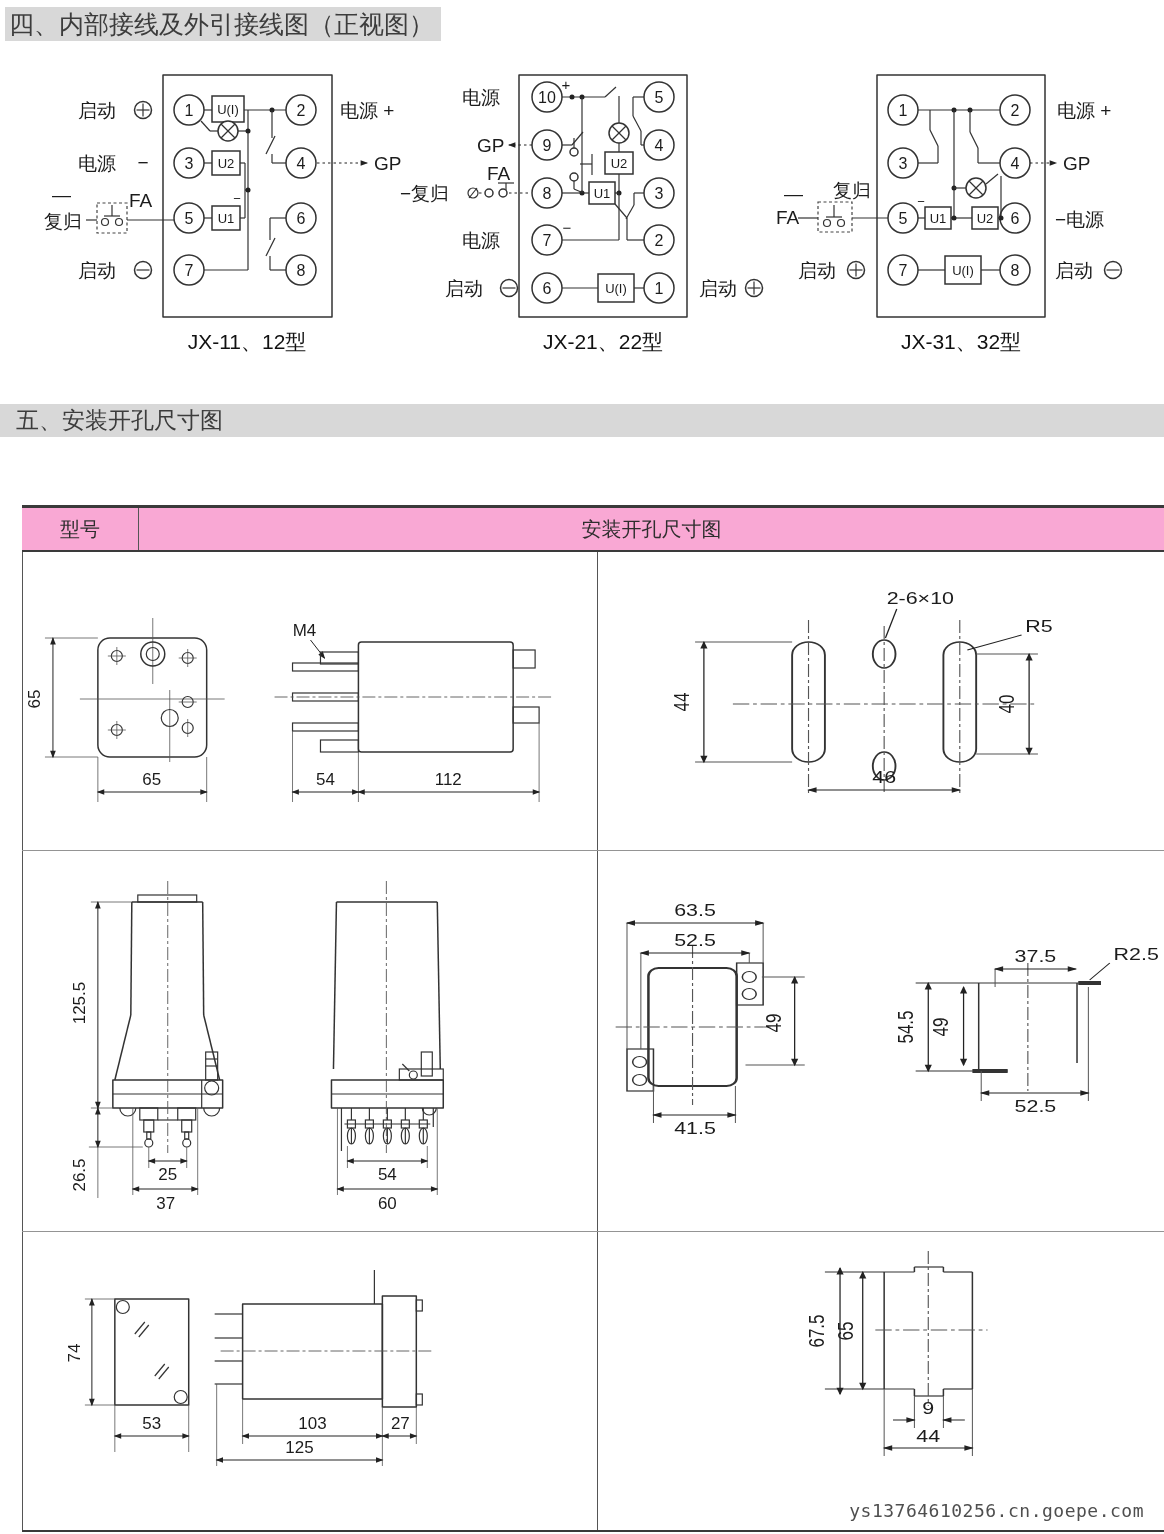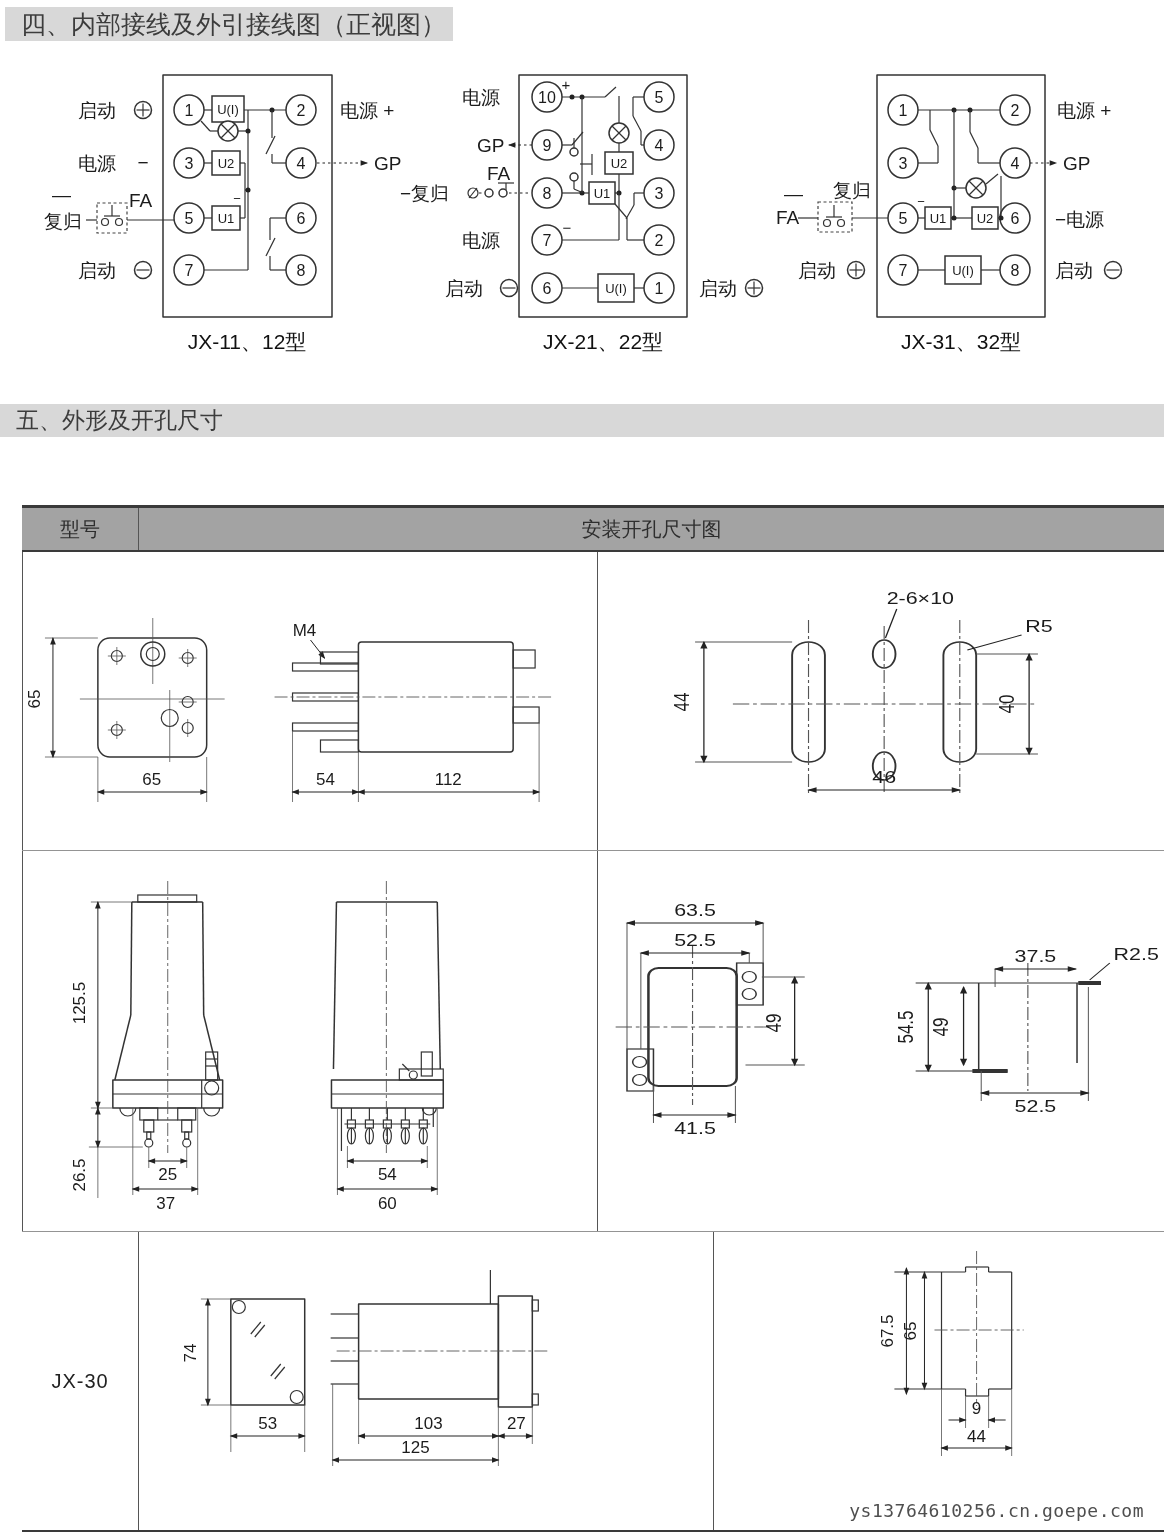--- a/index.html
+++ b/index.html
@@ -1,24 +1,24 @@
 <!DOCTYPE html>
 <html><head>
 <meta charset="utf-8">
 <style>
   html,body { margin:0; padding:0; background:#fff; }
   .page { position:relative; width:1164px; height:1534px; background:#fff;
           font-family:"Liberation Sans",sans-serif; overflow:hidden; }
   .banner { position:absolute; background:#d8d8d8; color:#3c3c3c; display:flex; align-items:center; }
-  #b1 { left:5px; top:7px; width:432px; height:34px; font-size:25px; padding-left:16px; }
+  #b1 { left:5px; top:7px; width:432px; height:34px; font-size:25px; padding-left:4px; }
   #b2 { left:0; top:404px; width:1164px; height:33px; font-size:23px; padding-left:16px; }
   svg.fig { position:absolute; left:0; top:55px; }
   .tbl { position:absolute; left:22px; top:505px; width:1142px;
          border-top:3px solid #3a3a3a; border-bottom:2px solid #3a3a3a; }
-  .thead { display:flex; height:42px; background:#a3a3a3; border-bottom:2px solid #3a3a3a;
+  .thead { display:flex; height:42px; background:#f9a8d4; border-bottom:2px solid #3a3a3a;
            font-size:20px; color:#2e2e2e; }
   .th { display:flex; align-items:center; justify-content:center; }
   .c1 { width:116px; } .c2 { width:575px; border-left:1px solid #555; box-sizing:border-box; }
   .c3 { flex:1; border-left:1px solid #555; box-sizing:border-box; }
   .trow { display:flex; } .trow.mid { border-bottom:1px solid #949494; }
   .r300 { height:298px; } .r380 { height:380px; }
   .model { display:flex; align-items:center; justify-content:center; font-size:20px; color:#222; letter-spacing:1px; }
   .cell svg { display:block; width:100%; height:100%; }
   .watermark { position:absolute; right:20px; top:1500px; font-family:"DejaVu Sans Mono",monospace;
                font-size:18px; color:#4f4f4f; letter-spacing:0.5px; }
@@ -334,21 +334,21 @@
       <text x="1055" y="277" class="lbl">启动</text>
       <g>
         <circle cx="1113" cy="270" r="8.5" class="sh"></circle>
         <line x1="1106.5" y1="270" x2="1119.5" y2="270" class="w"></line>
       </g>
       <text x="961" y="349" class="cap">JX-31、32型</text>
     </g>
   </svg>
 
   <div class="banner" id="b2">
-    <span>五、外形及开孔尺寸</span>
+    <span>五、安装开孔尺寸图</span>
   </div>
 
   <div class="tbl">
     <div class="thead">
       <div class="th c1">型号</div>
       <div class="th c3">安装开孔尺寸图</div>
     </div>
 
     <div class="trow mid r300">
       <div class="cell c2">
@@ -579,21 +579,20 @@
           <text x="991" y="1024" class="d" transform="rotate(-90 991 1024)">49</text>
           <line x1="1017" y1="1068" x2="1017" y2="1098" class="ext"></line>
           <line x1="1102" y1="984" x2="1102" y2="1098" class="ext"></line>
           <line x1="1017" y1="1090" x2="1102" y2="1090" class="dim" marker-start="url(#arr)" marker-end="url(#arr)"></line>
           <text x="1060" y="1109" class="d">52.5</text>
         </svg>
       </div>
     </div>
 
     <div class="trow r300">
-      <div class="model c1">JX-30</div>
       <div class="cell c2">
         <svg viewBox="138 1228 575 298" preserveAspectRatio="none">
           <g>
             <rect x="230" y="1295" width="74" height="106" class="sh"></rect>
             <circle cx="238" cy="1303" r="6.5" class="w"></circle>
             <circle cx="296" cy="1393" r="6.5" class="w"></circle>
             <line x1="250" y1="1330" x2="260" y2="1318" class="w"></line>
             <line x1="254" y1="1333" x2="264" y2="1321" class="w"></line>
             <line x1="270" y1="1372" x2="280" y2="1360" class="w"></line>
             <line x1="274" y1="1375" x2="284" y2="1363" class="w"></line>

